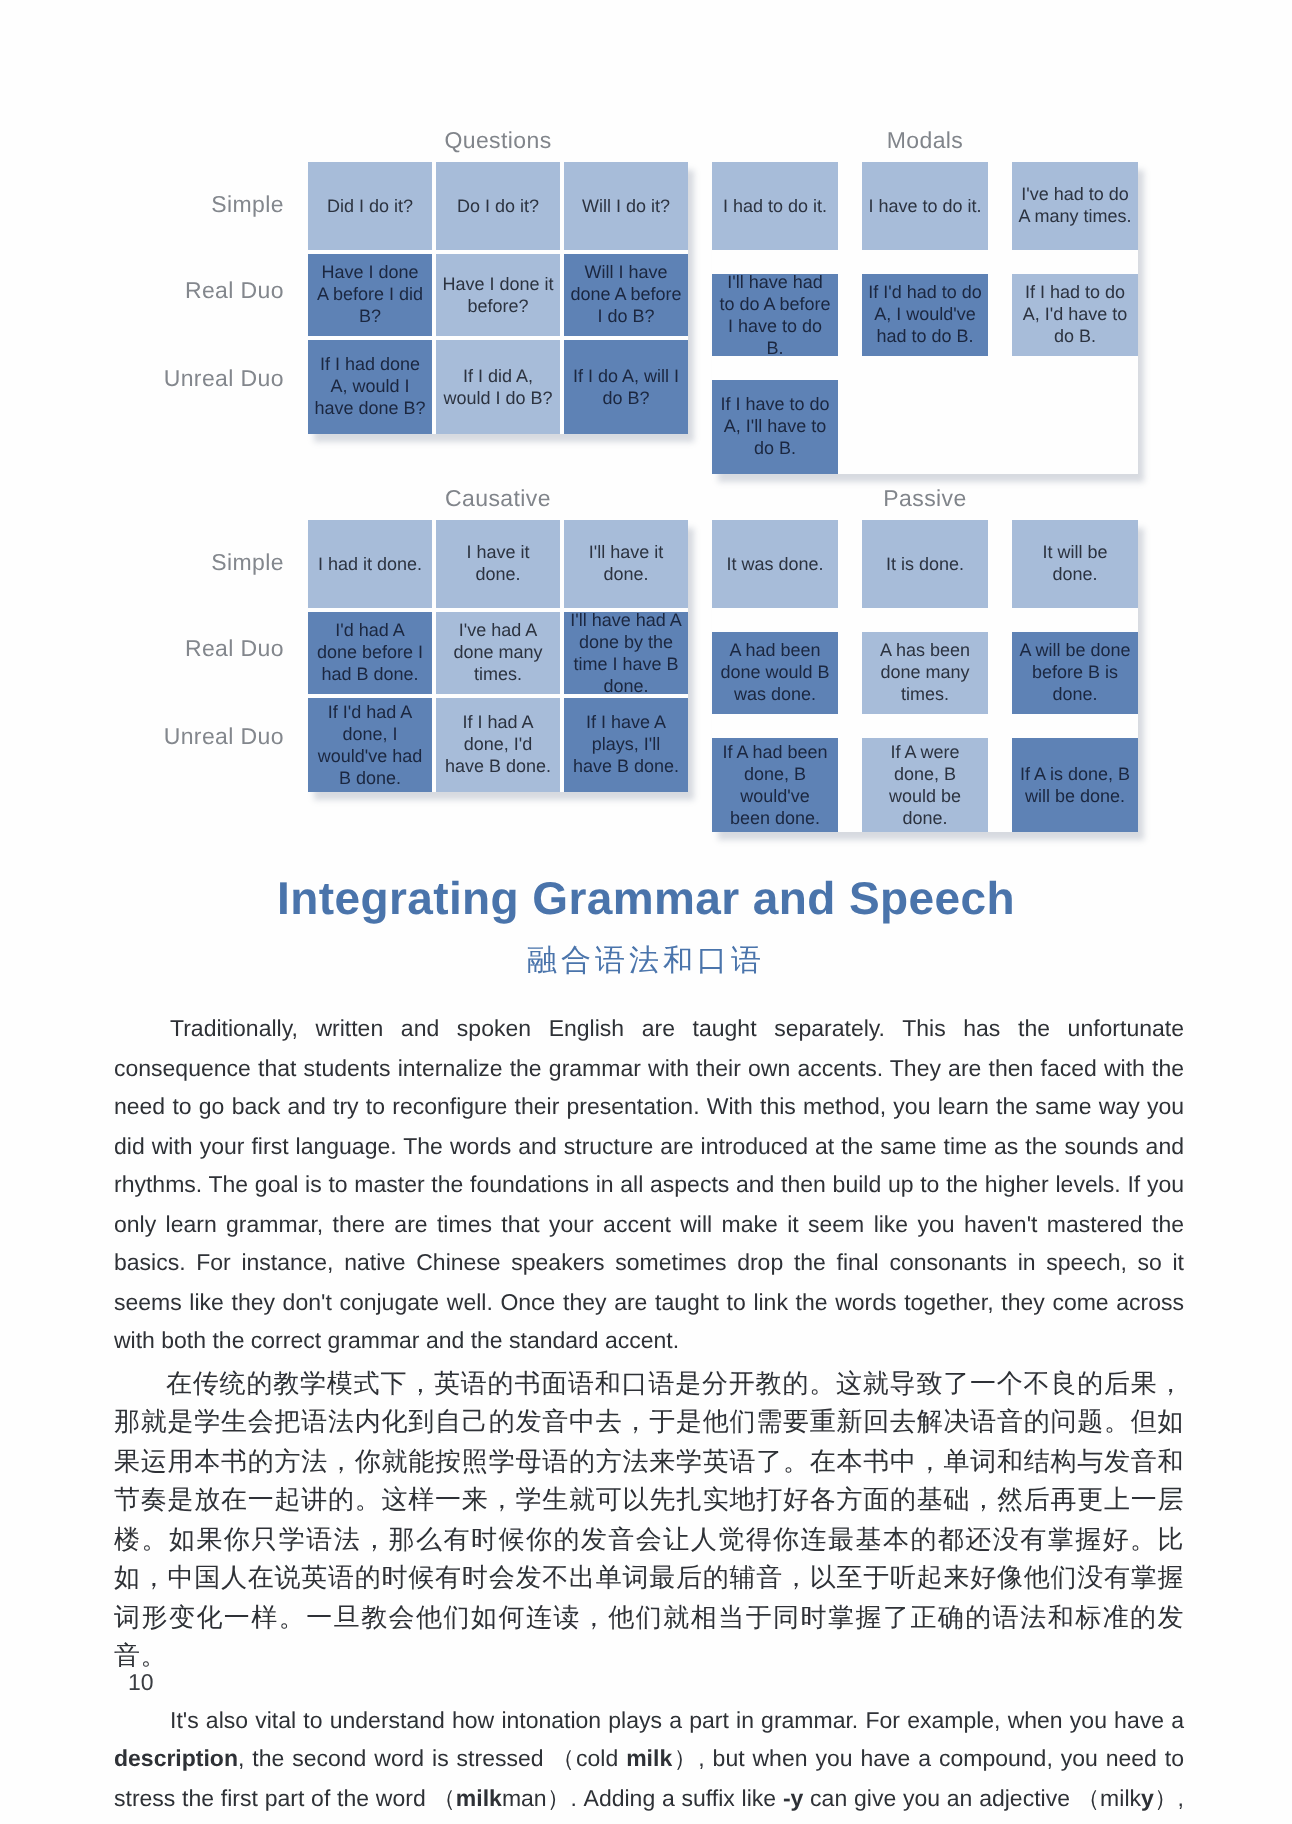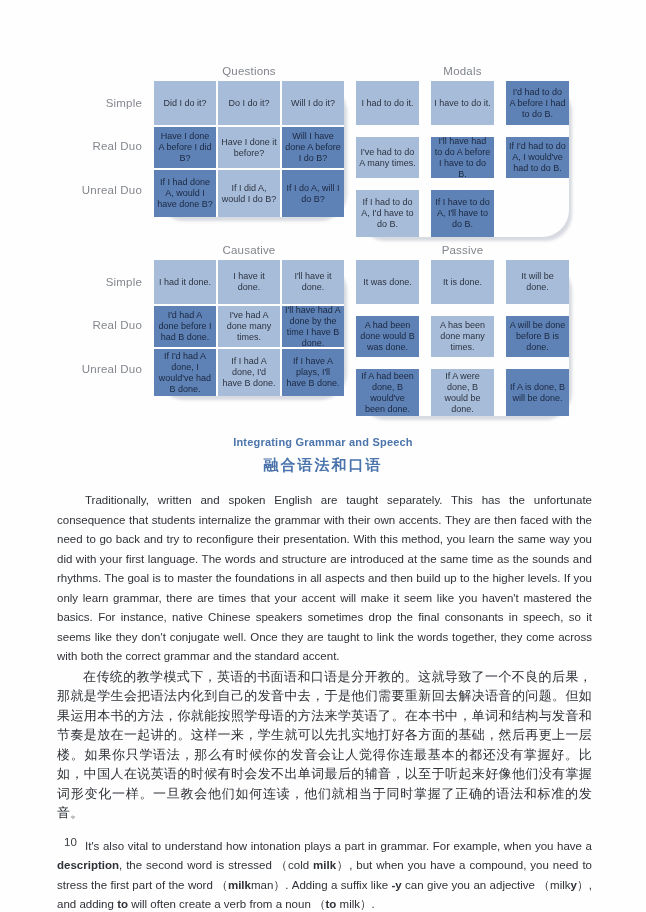--- a/index.html
+++ b/index.html
@@ -28,35 +28,34 @@
   .table-spacer{width:12px;}
   .table-title{
     height:15px;line-height:15px;text-align:center;
     color:#81858b;font-size:11.5px;margin-bottom:2px;letter-spacing:.2px;
   }
   .cell-grid{
     display:grid;
     grid-template-rows:44px 41px 47px;
     row-gap:2px;column-gap:2px;
     box-shadow:3px 4px 3px rgba(125,135,155,.30);
-    border-radius:27px;
   }
   .tb-a .cell-grid{grid-template-columns:62px 62px 62px;}
   .tb-b .cell-grid{grid-template-columns:63px 63px 63px;gap:12px;}
   .cell{
     display:flex;align-items:center;justify-content:center;text-align:center;
     font-size:9px;line-height:11px;padding:2px 3px;box-sizing:border-box;
   }
   .cell.light{background:var(--cell-light,#a7bcd9);color:#2c3340;}
   .cell.dark{background:var(--cell-dark,#5e82b5);color:#1b2740;}
 
   
   .section-heading{text-align:center;margin-top:20px;}
-  .heading-en{color:var(--heading-blue,#4a74ab);font-size:11px;font-weight:bold;letter-spacing:.2px;}
-  .heading-zh{color:var(--heading-blue,#4a74ab);font-size:15px;font-weight:bold;margin-top:8px;letter-spacing:2px;}
+  .heading-en{color:var(--heading-blue,#4a74ab);font-size:23px;font-weight:bold;letter-spacing:.2px;}
+  .heading-zh{color:var(--heading-blue,#4a74ab);font-size:15px;font-weight:normal;margin-top:8px;letter-spacing:2px;}
 
   
   .body-text{margin:16px 54px 0 57px;}
   .para{
     text-align:justify;
     font-size:11.5px;line-height:19.5px;color:#2e3136;
     margin:0;
   }
   .para.en{text-indent:28px;}
   .para.zh{
@@ -97,21 +96,20 @@
             <div class="cell light">If I did A, would I do B?</div>
             <div class="cell dark">If I do A, will I do B?</div>
           </div>
         </div>
         <div class="table-spacer"></div>
         <div class="table-block tb-b">
           <div class="table-title">Modals</div>
           <div class="cell-grid">
             <div class="cell light">I had to do it.</div>
             <div class="cell light">I have to do it.</div>
-            <div class="cell dark">I'd had to do A before I had to do B.</div>
             <div class="cell light">I've had to do A many times.</div>
             <div class="cell dark">I'll have had to do A before I have to do B.</div>
             <div class="cell dark">If I'd had to do A, I would've had to do B.</div>
             <div class="cell light">If I had to do A, I'd have to do B.</div>
             <div class="cell dark">If I have to do A, I'll have to do B.</div>
           </div>
         </div>
       </div>
     <div class="table-group">
         <div class="labels-col">

